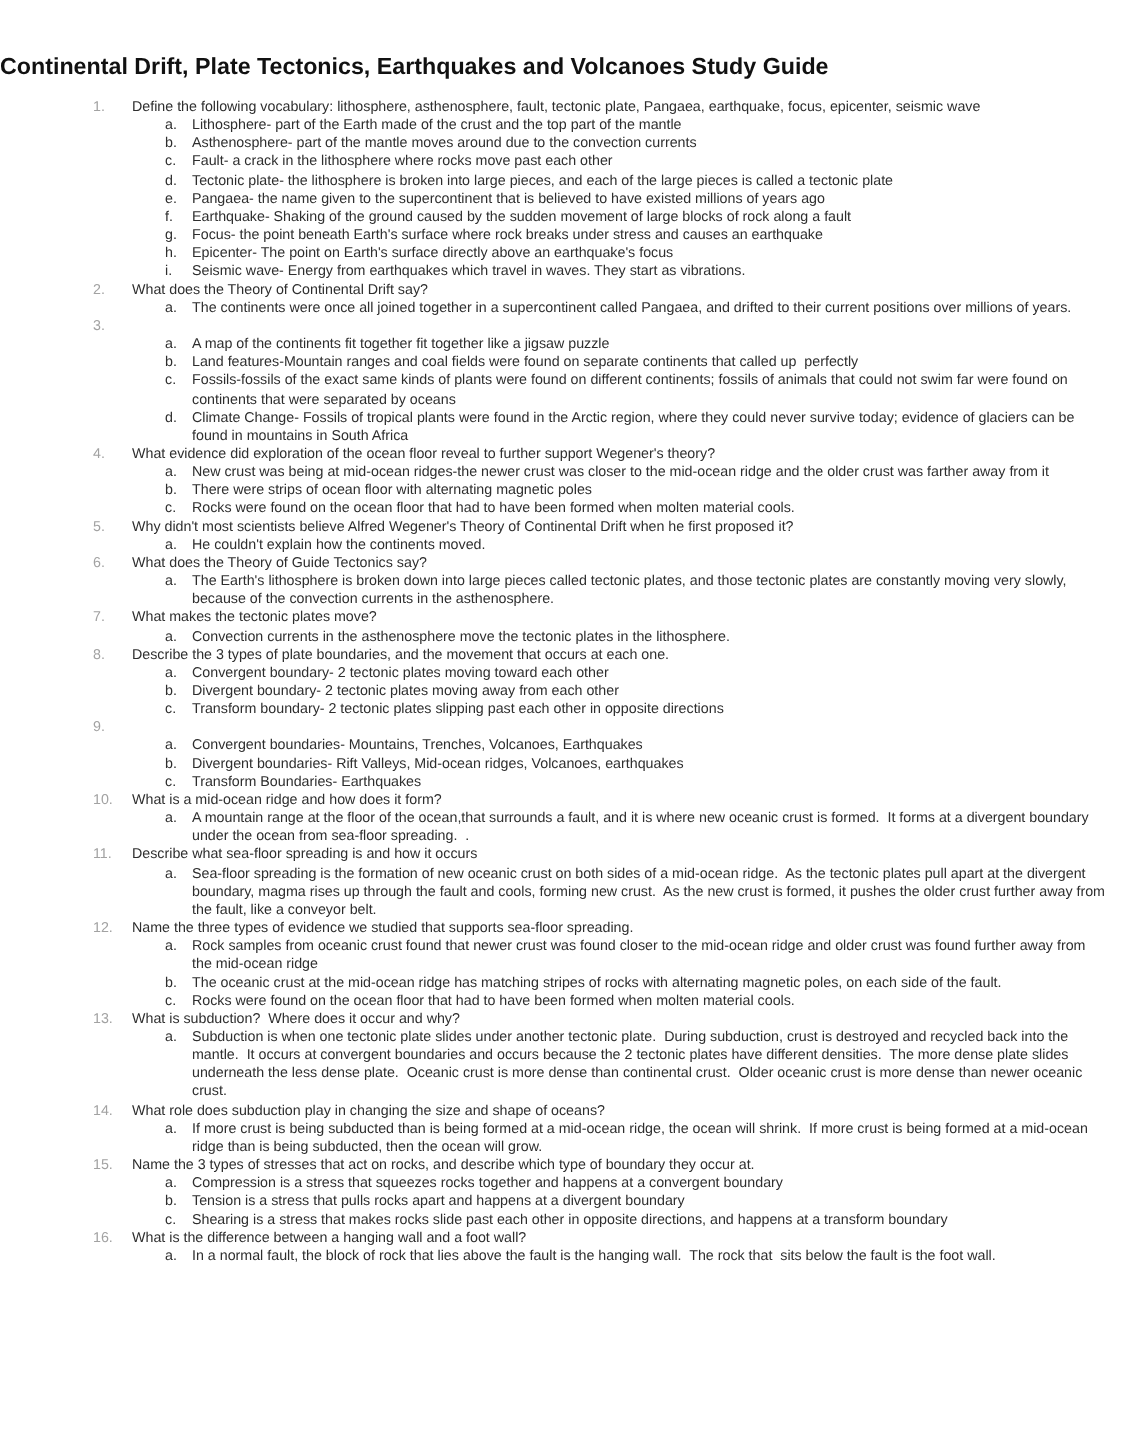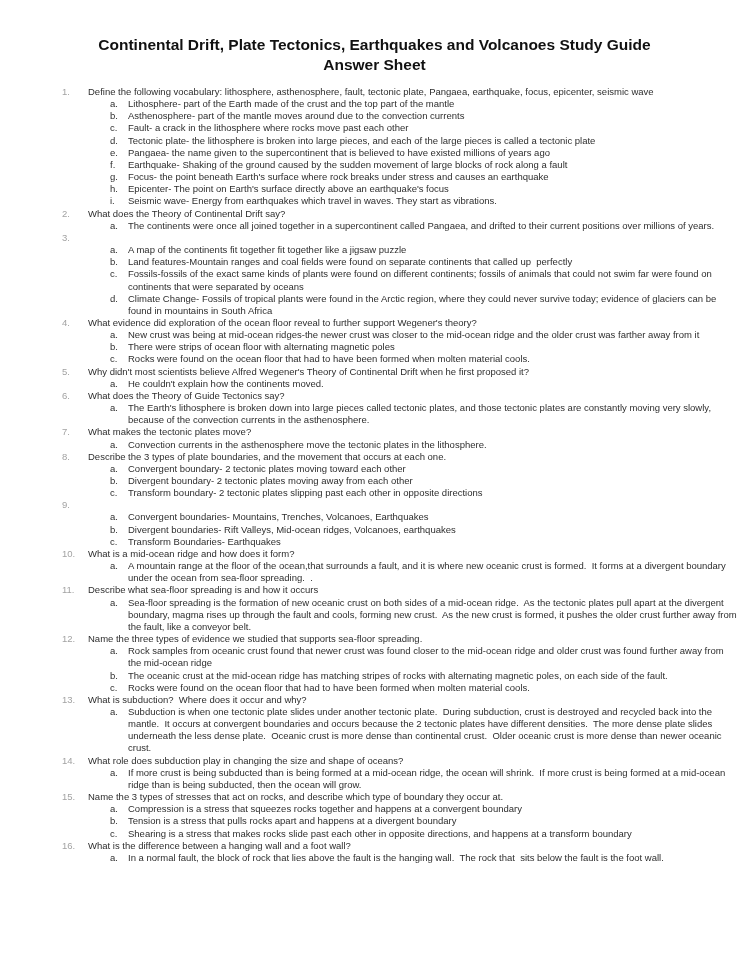--- a/index.html
+++ b/index.html
@@ -11,21 +11,21 @@
     width: 749px;
     height: 970px;
     background: #ffffff;
     font-family: "Liberation Sans", sans-serif;
     color: #2e2e2e;
     overflow: hidden;
     box-sizing: border-box;
   }
   .doc-title {
     padding-top: 35px;
-    text-align: center;
+    text-align: left;
     font-weight: bold;
     font-size: 15.5px;
     line-height: 20px;
     color: #111111;
   }
   .qa-list {
     margin-top: 11px;
     padding-left: 62px;
     padding-right: 10px;
     font-size: 9.5px;
@@ -61,21 +61,20 @@
     width: 609px;
     color: #2e2e2e;
   }
 </style>
 </head>
 <body>
 
 <div class="page">
   <div class="doc-title">
     <div>Continental Drift, Plate Tectonics, Earthquakes and Volcanoes Study Guide</div>
-    <div>Answer Sheet</div>
   </div>
   <div class="qa-list" id="qa-list">
   <div class="q-row">
     <span class="q-num">1.</span>
     <span class="q-text">Define the following vocabulary: lithosphere, asthenosphere, fault, tectonic plate, Pangaea, earthquake, focus, epicenter, seismic wave</span>
   </div>
 
   <div class="a-row">
     <span class="a-letter">a.</span>
     <span class="a-text">Lithosphere- part of the Earth made of the crust and the top part of the mantle</span>

